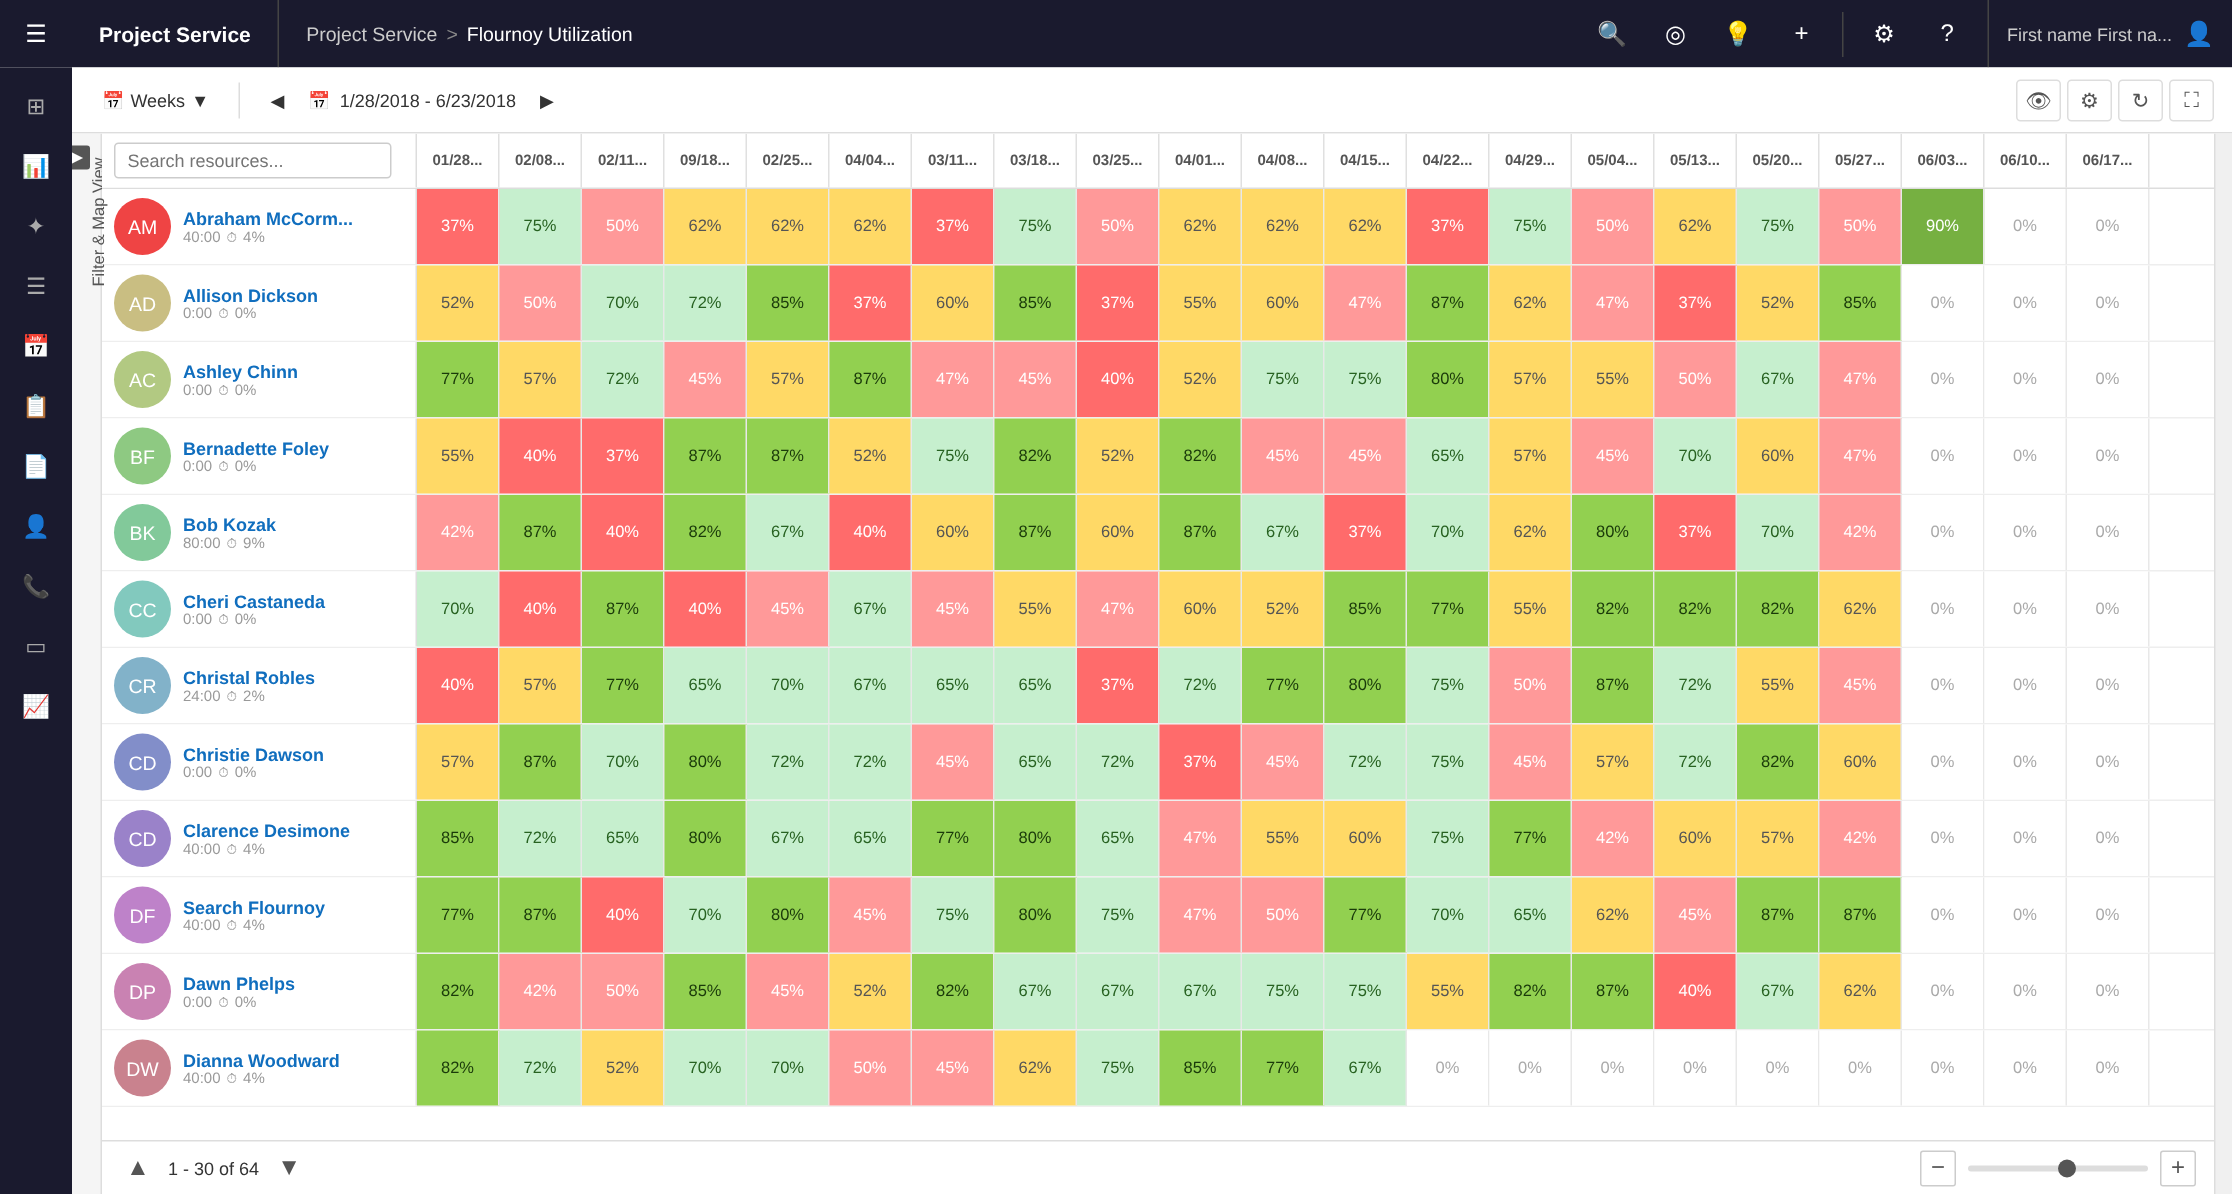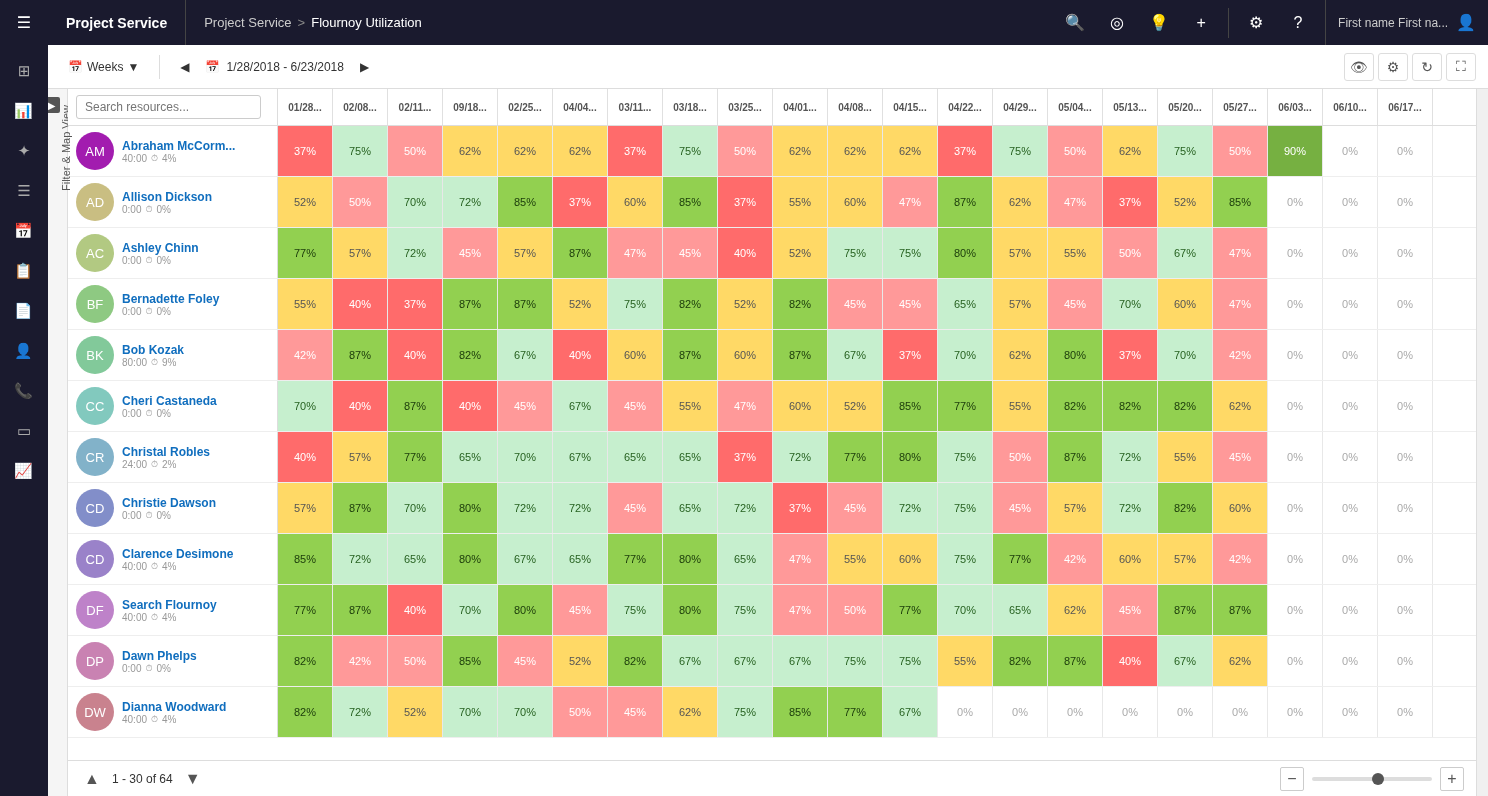--- a/index.html
+++ b/index.html
@@ -482,21 +482,21 @@
               <div class="date-col-header">05/27...</div>
               <div class="date-col-header">06/03...</div>
               <div class="date-col-header">06/10...</div>
               <div class="date-col-header">06/17...</div>
             </div>
         </div>
 
         <div id="grid-body" class="grid-body">
         <div class="grid-row">
               <div class="resource-cell">
-                <div class="avatar" style="background: #a21caf; color: rgb(255, 255, 255); font-size: 13px;">AM</div>
+                <div class="avatar" style="background: #ef4444; color: rgb(255, 255, 255); font-size: 13px;">AM</div>
                 <div class="resource-info">
                   <div class="resource-name">Abraham McCorm...</div>
                   <div class="resource-meta">
                     <span>40:00</span>
                     <span style="font-size:9px">⏱</span>
                     <span>4%</span>
                   </div>
                 </div>
               </div>
               <div class="data-cell" style="background-color: rgb(255, 107, 107); color: rgb(255, 255, 255);">37%</div>

